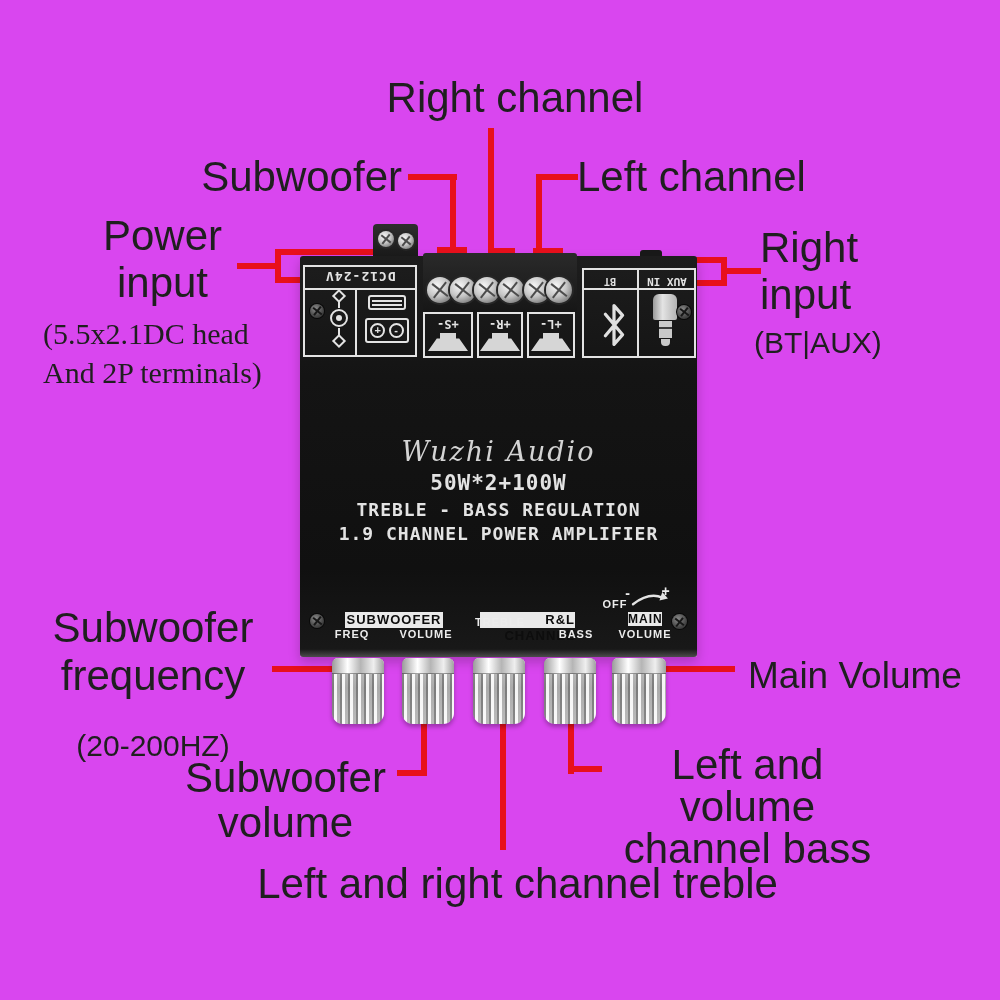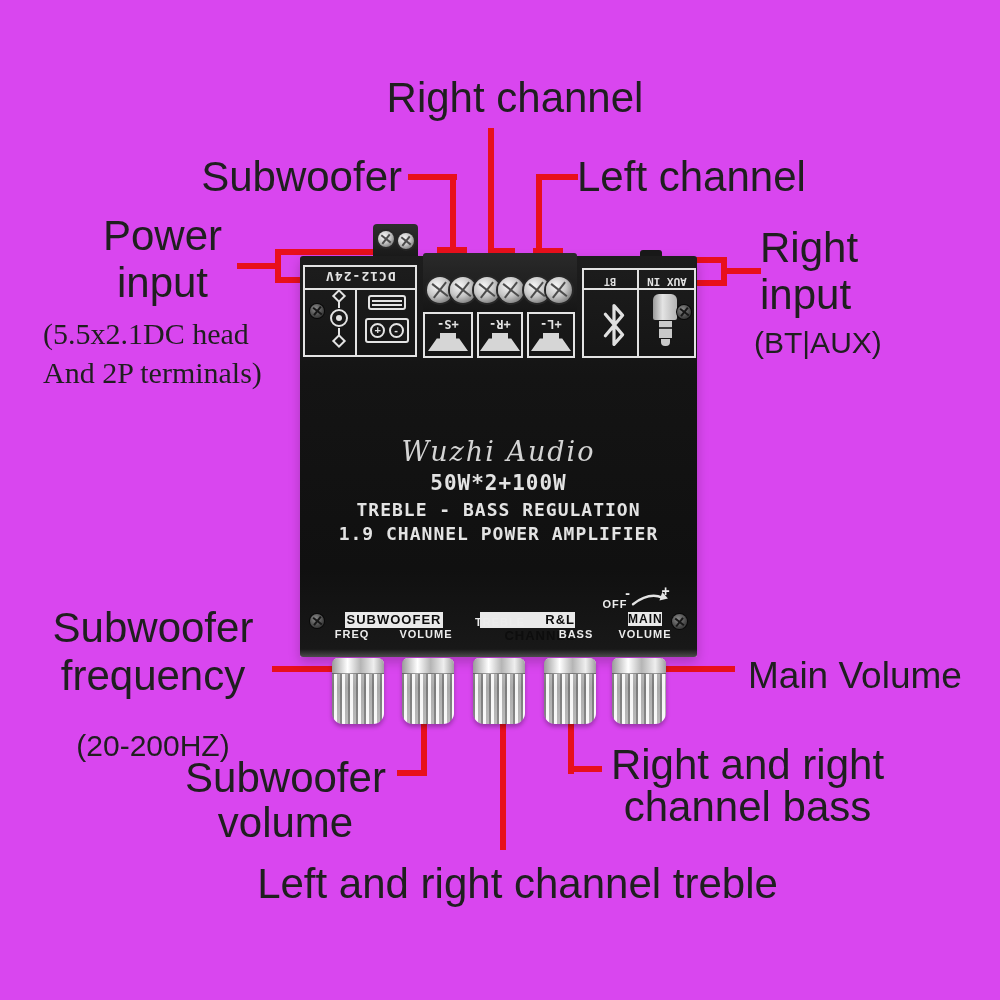--- a/index.html
+++ b/index.html
@@ -88,21 +88,21 @@
   <div class="lbl small tc" style="left:33px;top:706px;width:240px;margin-top:20px;">(20-200HZ)</div>
 
   <div class="lbl tc" style="left:168px;top:755px;width:235px;line-height:45px;">
     <div>Subwoofer</div>
     <div>volume</div>
   </div>
 
   <div class="lbl med tl" style="left:748px;top:652px;width:230px;">Main Volume</div>
 
   <div class="lbl tc" style="left:605px;top:744px;width:285px;line-height:42px;">
-    <div>Right and right</div>
+    <div>Left and volume</div>
     <div>channel bass</div>
   </div>
 
   <div class="lbl tc" style="left:230px;top:860px;width:575px;">Left and right channel treble</div>
 
   <i class="rl" style="left:408px;top:174px;width:49px;height:6px;"></i>
   <i class="rl" style="left:450px;top:174px;width:6px;height:79px;"></i>
   <i class="rl" style="left:437px;top:247px;width:30px;height:6px;"></i>
   <i class="rl" style="left:437px;top:247px;width:6px;height:36px;"></i>
   <i class="rl" style="left:459px;top:247px;width:6px;height:36px;"></i>

